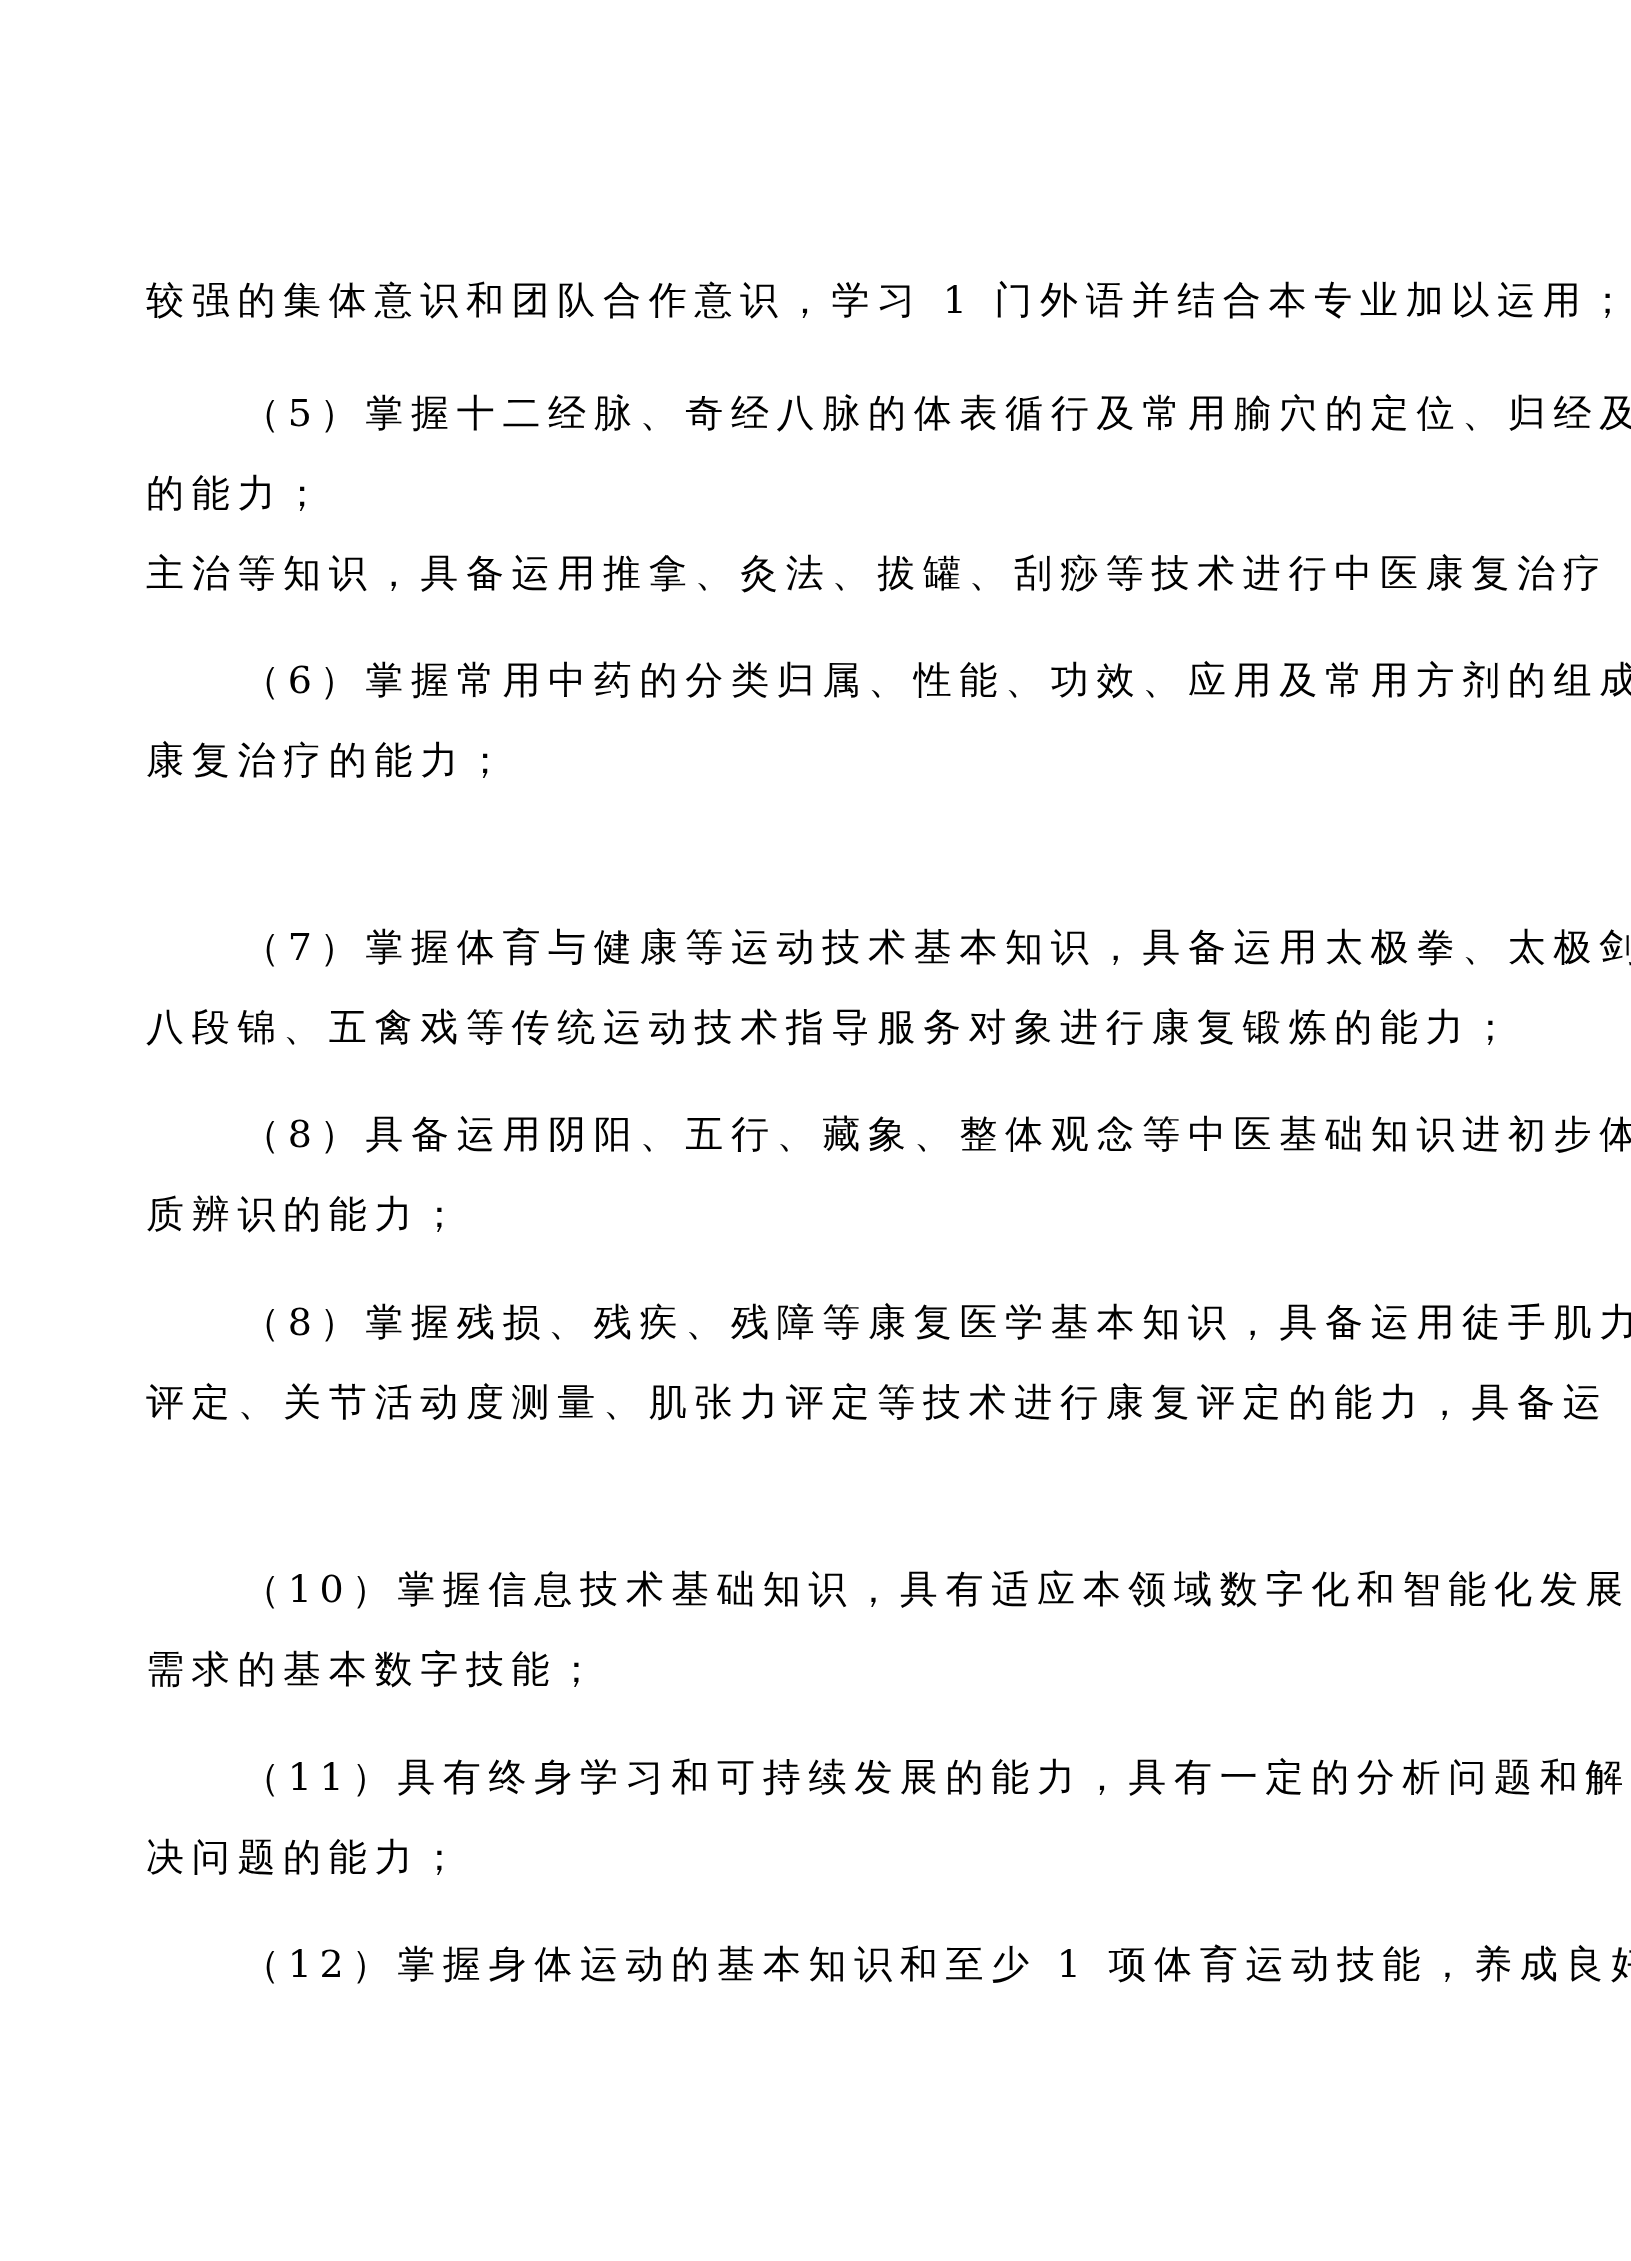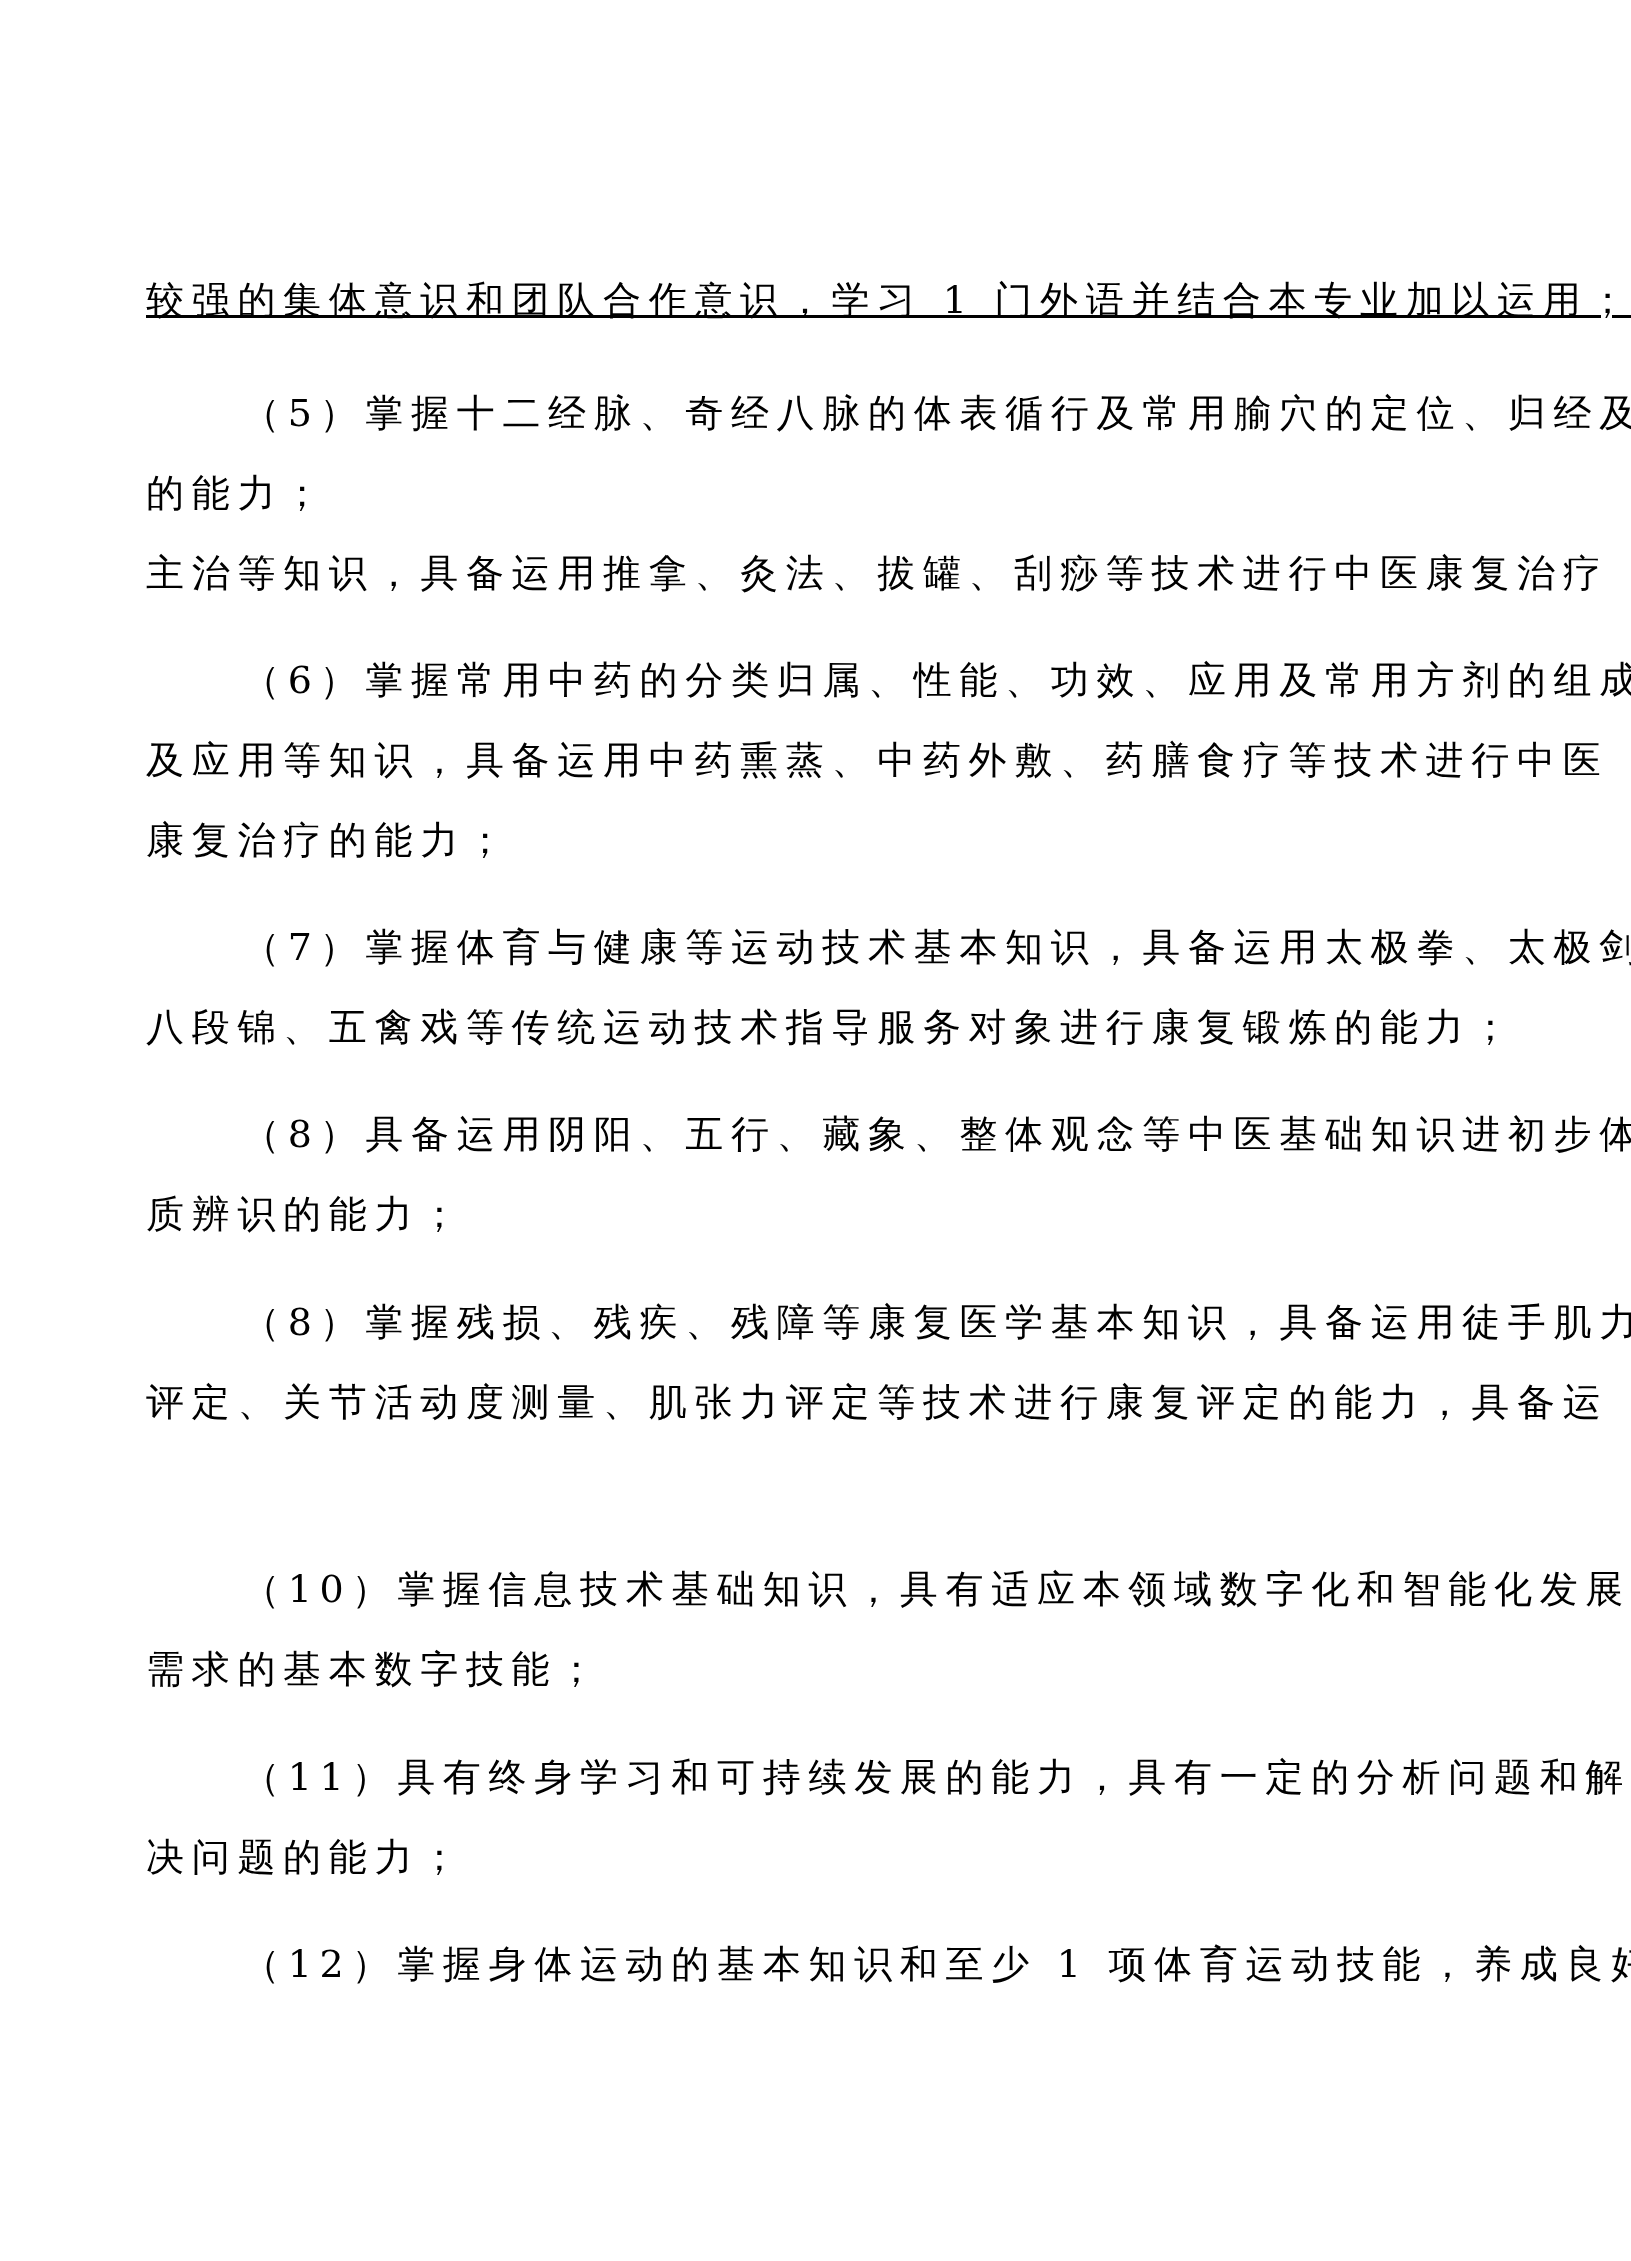--- a/index.html
+++ b/index.html
@@ -37,32 +37,31 @@
     text-align: justify;
   }
   .line.last { text-align-last: left; }
 </style>
 </head>
 <body>
 
 <div class="page">
 
   <div class="para" style="top:260px;">
-    <span class="line last" style="text-align-last:justify;text-decoration:underline;">较强的集体意识和团队合作意识，学习 1 门外语并结合本专业加以运用；</span>
+    <span class="line last" style="text-align-last:justify;">较强的集体意识和团队合作意识，学习 1 门外语并结合本专业加以运用；</span>
   </div>
 
   <div class="para" style="top:373px;">
     <span class="line" style="padding-left:96px;">（5）掌握十二经脉、奇经八脉的体表循行及常用腧穴的定位、归经及</span>
     <span class="line last">的能力；</span>
     <span class="line">主治等知识，具备运用推拿、灸法、拔罐、刮痧等技术进行中医康复治疗</span>
   </div>
 
   <div class="para" style="top:640px;">
     <span class="line" style="padding-left:96px;">（6）掌握常用中药的分类归属、性能、功效、应用及常用方剂的组成</span>
-    <span class="line">及应用等知识，具备运用中药熏蒸、中药外敷、药膳食疗等技术进行中医</span>
     <span class="line last">康复治疗的能力；</span>
   </div>
 
   <div class="para" style="top:907px;">
     <span class="line" style="padding-left:96px;">（7）掌握体育与健康等运动技术基本知识，具备运用太极拳、太极剑、</span>
     <span class="line last">八段锦、五禽戏等传统运动技术指导服务对象进行康复锻炼的能力；</span>
   </div>
 
   <div class="para" style="top:1094px;">
     <span class="line" style="padding-left:96px;">（8）具备运用阴阳、五行、藏象、整体观念等中医基础知识进初步体</span>

